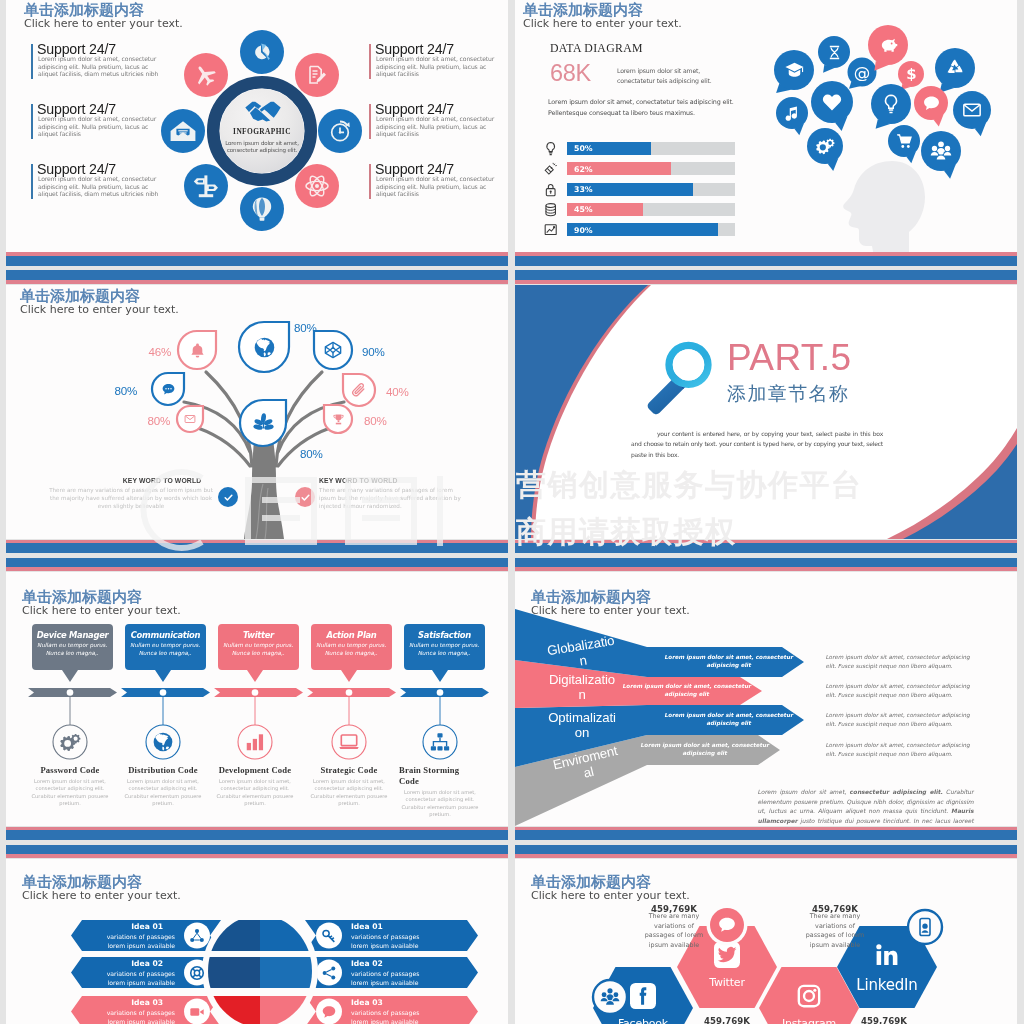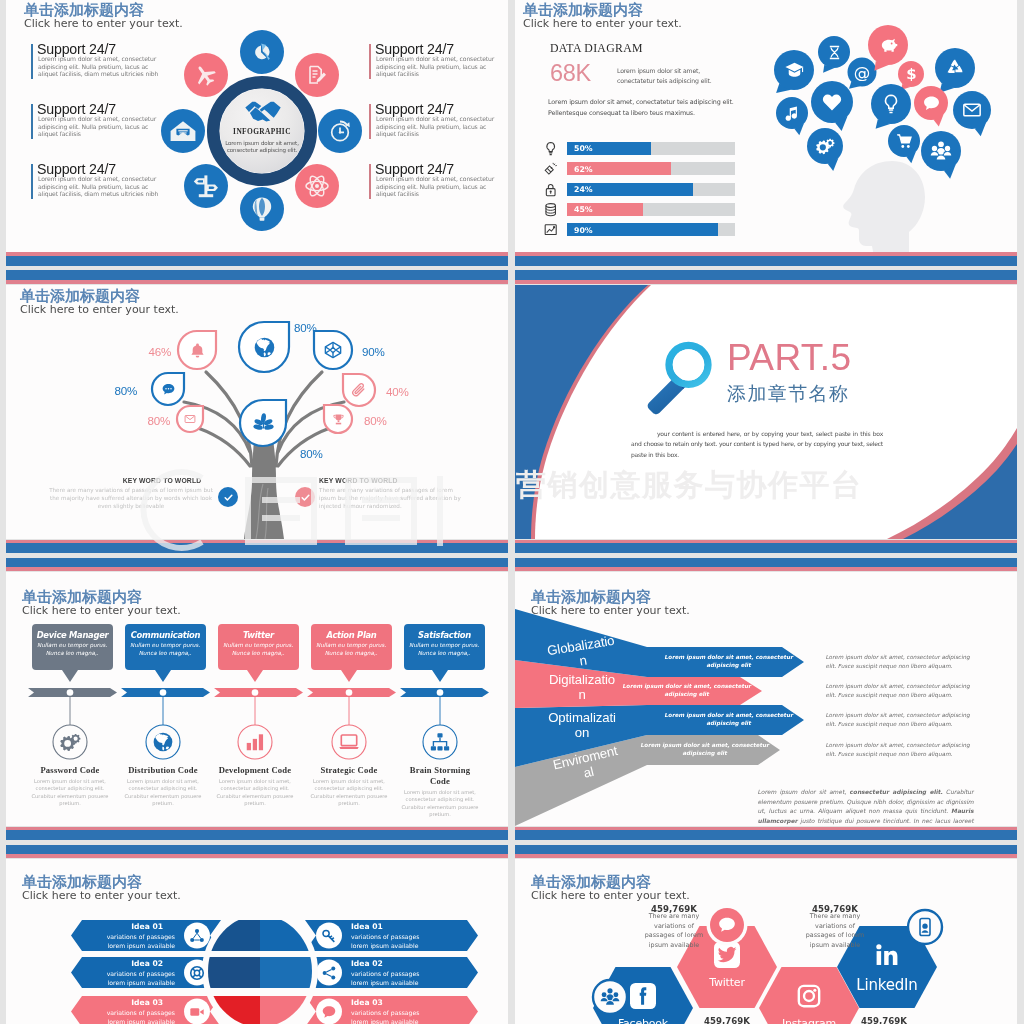--- a/index.html
+++ b/index.html
@@ -176,21 +176,21 @@
           <div class="abs" style="left:28px;top:161.15px;">
             <svg viewBox="0 0 24 24" width="15.4" height="15.4">
               <path fill="none" stroke="#3a3a3a" stroke-width="1.6" d="M3.4 14.6 10.2 7.8l5.8 5.8-6.8 6.8z"></path>
               <path fill="none" stroke="#3a3a3a" stroke-width="1.6" d="m6.6 11.4 5.8 5.8"></path>
               <circle cx="13.2" cy="10.6" r="1.4" fill="#3a3a3a"></circle>
               <path fill="none" stroke="#3a3a3a" stroke-width="1.4" d="m17.4 6.4 1.2-2.1m.6 3.1 2.3-.4m-5.3-1.8-.5-2.3"></path>
             </svg>
           </div>
           <div class="abs" style="left:52px;top:182.7px;width:168px;height:13px;background:#d5d7d8;"></div>
           <div class="abs" style="left:52px;top:182.7px;width:126px;height:13px;background:#1b74bd;"></div>
-          <div class="abs" style="left:59px;top:184.89999999999998px;font-family:'DejaVu Sans',sans-serif;font-weight:bold;font-size:7.8px;color:#fff;">24%</div>
+          <div class="abs" style="left:59px;top:184.89999999999998px;font-family:'DejaVu Sans',sans-serif;font-weight:bold;font-size:7.8px;color:#fff;">33%</div>
           <div class="abs" style="left:28px;top:181.5px;">
             <svg viewBox="0 0 24 24" width="15.4" height="15.4">
               <rect x="5.2" y="10.4" width="13.6" height="11" rx="1.6" fill="none" stroke="#3a3a3a" stroke-width="1.7"></rect>
               <path fill="none" stroke="#3a3a3a" stroke-width="1.7" d="M8.4 10.4V7.6a3.6 3.6 0 0 1 7.2 0v2.8"></path>
               <circle cx="12" cy="15" r="1.7" fill="#3a3a3a"></circle>
               <path stroke="#3a3a3a" stroke-width="1.6" d="M12 16v2.4"></path>
             </svg>
           </div>
           <div class="abs" style="left:52px;top:203.05px;width:168px;height:13px;background:#d5d7d8;"></div>
           <div class="abs" style="left:52px;top:203.05px;width:75.6px;height:13px;background:#f07d86;"></div>
@@ -647,21 +647,21 @@
           <svg viewBox="0 0 24 24" width="22" height="22">
             <rect x="9.2" y="2.4" width="5.6" height="4.6" rx="0.8" fill="#1b6fb5"></rect>
             <rect x="2" y="16.6" width="5.6" height="4.6" rx="0.8" fill="#1b6fb5"></rect>
             <rect x="9.2" y="16.6" width="5.6" height="4.6" rx="0.8" fill="#1b6fb5"></rect>
             <rect x="16.4" y="16.6" width="5.6" height="4.6" rx="0.8" fill="#1b6fb5"></rect>
             <path fill="none" stroke="#1b6fb5" stroke-width="1.5" d="M12 7v4.6M4.8 16.6v-5h14.4v5"></path>
           </svg>
         </div>
         <div class="abs" style="left:392px;top:58px;width:93px;text-align:center;font-family:'DejaVu Sans',sans-serif;font-style:italic;font-weight:bold;font-size:8.4px;color:#ffffff;letter-spacing:-0.3px;white-space:nowrap;">Satisfaction</div>
         <div class="abs" style="left:400px;top:69px;width:77px;text-align:center;font-family:'DejaVu Sans',sans-serif;font-style:italic;font-size:5.6px;line-height:8.4px;color:#ffffff;">Nullam eu tempor purus. Nunca leo magna,.</div>
-        <div class="abs" style="left:393px;top:193px;width:82px;text-align:center;font-family:'Liberation Serif',serif;font-weight:bold;font-size:8.6px;color:#333;letter-spacing:0.2px;line-height:11px;">Brain Storming Code</div>
+        <div class="abs" style="left:393px;top:193px;width:82px;text-align:left;font-family:'Liberation Serif',serif;font-weight:bold;font-size:8.6px;color:#333;letter-spacing:0.2px;line-height:11px;">Brain Storming Code</div>
         <div class="abs" style="left:389px;top:217px;width:90px;text-align:center;font-family:'DejaVu Sans',sans-serif;font-size:5.1px;line-height:7.4px;color:#b0b0b0;">Lorem ipsum dolor sit amet, consectetur adipiscing elit. Curabitur elementum posuere pretium.</div>
       </div>
 </div>
 
 <div class="slide" id="s6" style="left:515px;top:572px;width:502px;height:254px;">
   <div class="ttl" style="left:16px;top:16px;font-size:15px;">单击添加标题内容</div>
   <div class="sub" style="left:16px;top:32px;font-size:11px;">Click here to enter your text.</div>
   <div id="s6-body">
     <svg id="s6-svg" width="502" height="254" viewBox="0 0 502 254" class="abs" style="left:0;top:0;">
           <path d="M0 195 L132 163 L243 163 L265 178 L243 193 L132 193 L0 254 Z" fill="#a8a8a8"></path>
@@ -695,20 +695,21 @@
 </div>
 <div class="band" style="left:515px;top:826px;width:502px;height:33px;">
   <div class="pk" style="top:1px;"></div>
       <div class="bl" style="top:4px;"></div>
   <div class="bl" style="top:19px;"></div>
       <div class="pk" style="top:28px;"></div>
 </div>
 
 <div class="abs" style="left:0;top:0;width:1024px;height:1024px;pointer-events:none;z-index:60;overflow:hidden;">
   <div class="abs" style="left:516px;top:470px;font-family:'DejaVu Sans',sans-serif;font-weight:bold;font-size:30px;line-height:30px;color:#efeeee;letter-spacing:1.5px;white-space:nowrap;">营销创意服务与协作平台</div>
+  <div class="abs" style="left:516px;top:517px;font-family:'DejaVu Sans',sans-serif;font-weight:bold;font-size:30px;line-height:30px;color:#efeeee;letter-spacing:1.5px;white-space:nowrap;">商用请获取授权</div>
   <svg width="360" height="120" viewBox="0 0 360 120" class="abs" style="left:110px;top:450px;">
     <g fill="none" stroke="#f2f2f2" stroke-width="6" opacity="0.75">
       <path d="M92 28 A38 38 0 1 0 92 92"></path>
       <path d="M138 30 h66 v62 h-66 z"></path>
       <path d="M152 50 h38 M152 68 h38"></path>
       <path d="M238 30 h66 v62 h-66 z"></path>
       <path d="M252 50 h38 M252 68 h38"></path>
       <path d="M330 26 v70"></path>
     </g>
   </svg>

